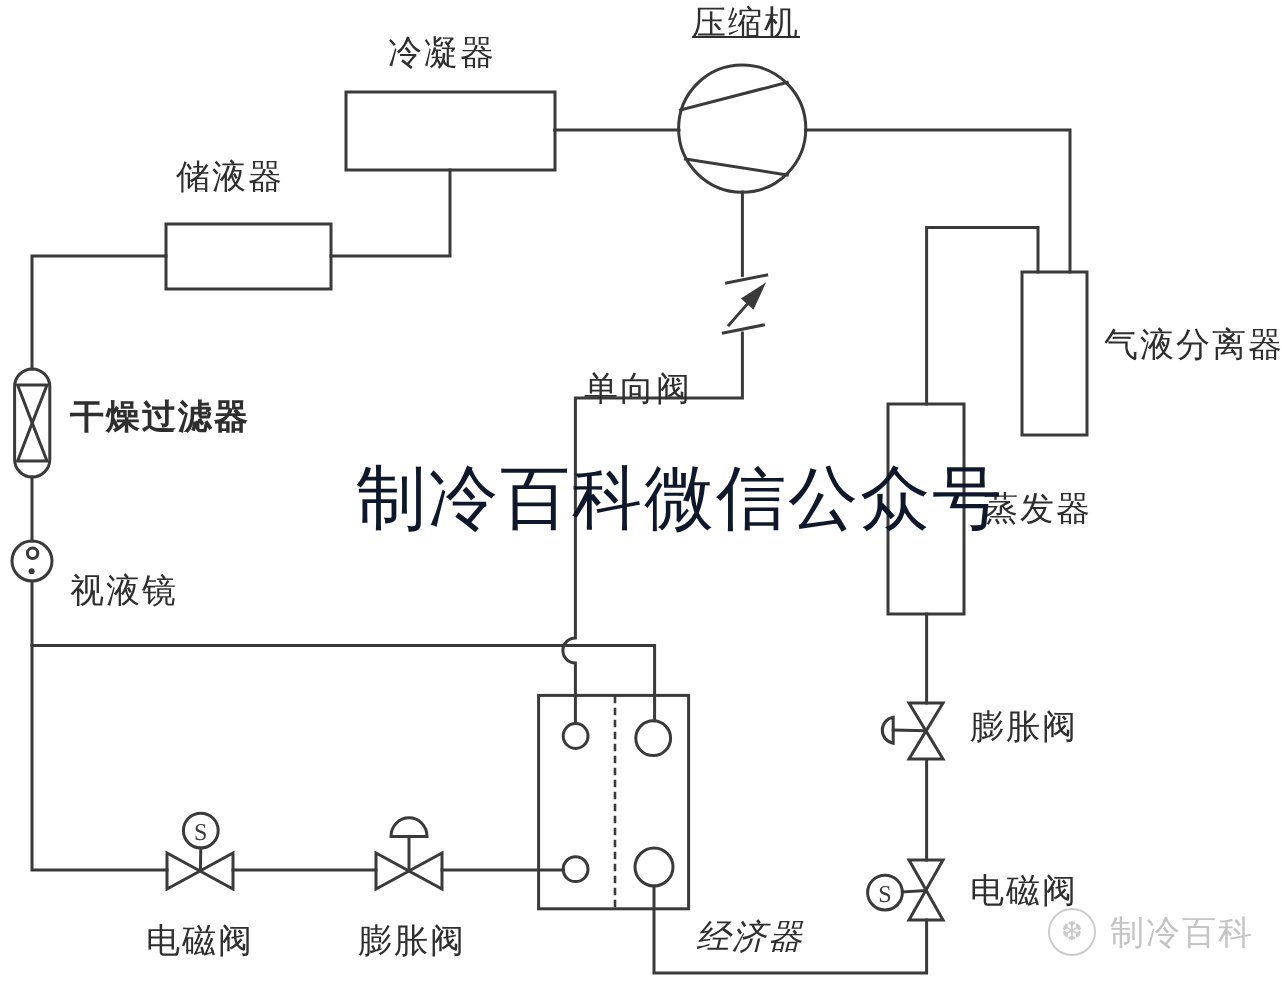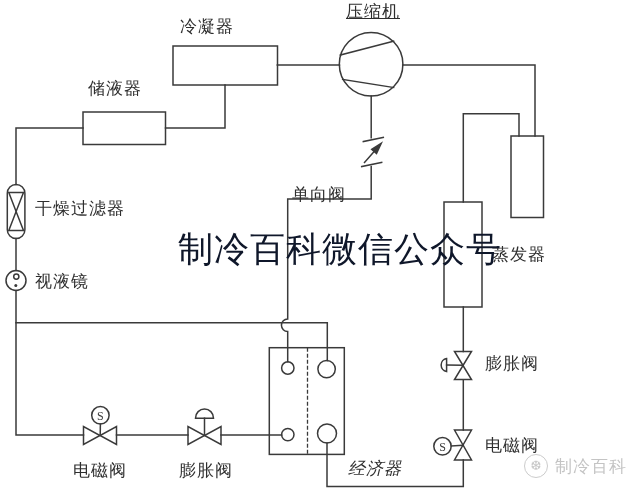--- a/index.html
+++ b/index.html
@@ -140,25 +140,26 @@
     <g>
       <polygon points="454.5,430 471.5,430 463,445"></polygon>
       <polygon points="454.5,460 471.5,460 463,445"></polygon>
       <line x1="451.2" y1="446" x2="462.5" y2="445.3"></line>
       <circle cx="442.5" cy="446.3" r="8.7"></circle>
       <text x="442.5" y="451" text-anchor="middle" font-size="12" fill="#3a3a3a" stroke="none">S</text>
     </g>
   </svg>
 
   <div class="lbl" style="left:346px;top:3px;text-decoration:underline;">压缩机</div>
-  <div class="lbl" style="left:180px;top:18px;">冷凝器</div>
+  <div class="lbl" style="left:194px;top:18px;">冷凝器</div>
   <div class="lbl" style="left:88px;top:80px;">储液器</div>
-  <div class="lbl" style="left:35px;top:200px;">干燥过滤器</div>
-  <div class="lbl" style="left:35px;top:273px;text-align:center;">视液镜</div>
+  <div class="lbl" style="left:35px;top:200px;font-weight:bold;">干燥过滤器</div>
+  <div class="lbl" style="left:35px;top:287px;text-align:center;">视液镜</div>
   <div class="lbl" style="left:292px;top:138px;margin-top:48px;">单向阀</div>
+  <div class="lbl" style="left:552px;top:164px;">气液分离器</div>
   <div class="lbl" style="left:492px;top:246px;">蒸发器</div>
   <div class="lbl" style="left:485px;top:355px;">膨胀阀</div>
   <div class="lbl" style="left:485px;top:437px;">电磁阀</div>
   <div class="lbl" style="left:73px;top:462px;">电磁阀</div>
   <div class="lbl" style="left:179px;top:462px;">膨胀阀</div>
   <div class="lbl" style="left:348px;top:460px;font-style:italic;">经济器</div>
 
   <div class="watermark">制冷百科微信公众号</div>
 
   <div class="brand">

